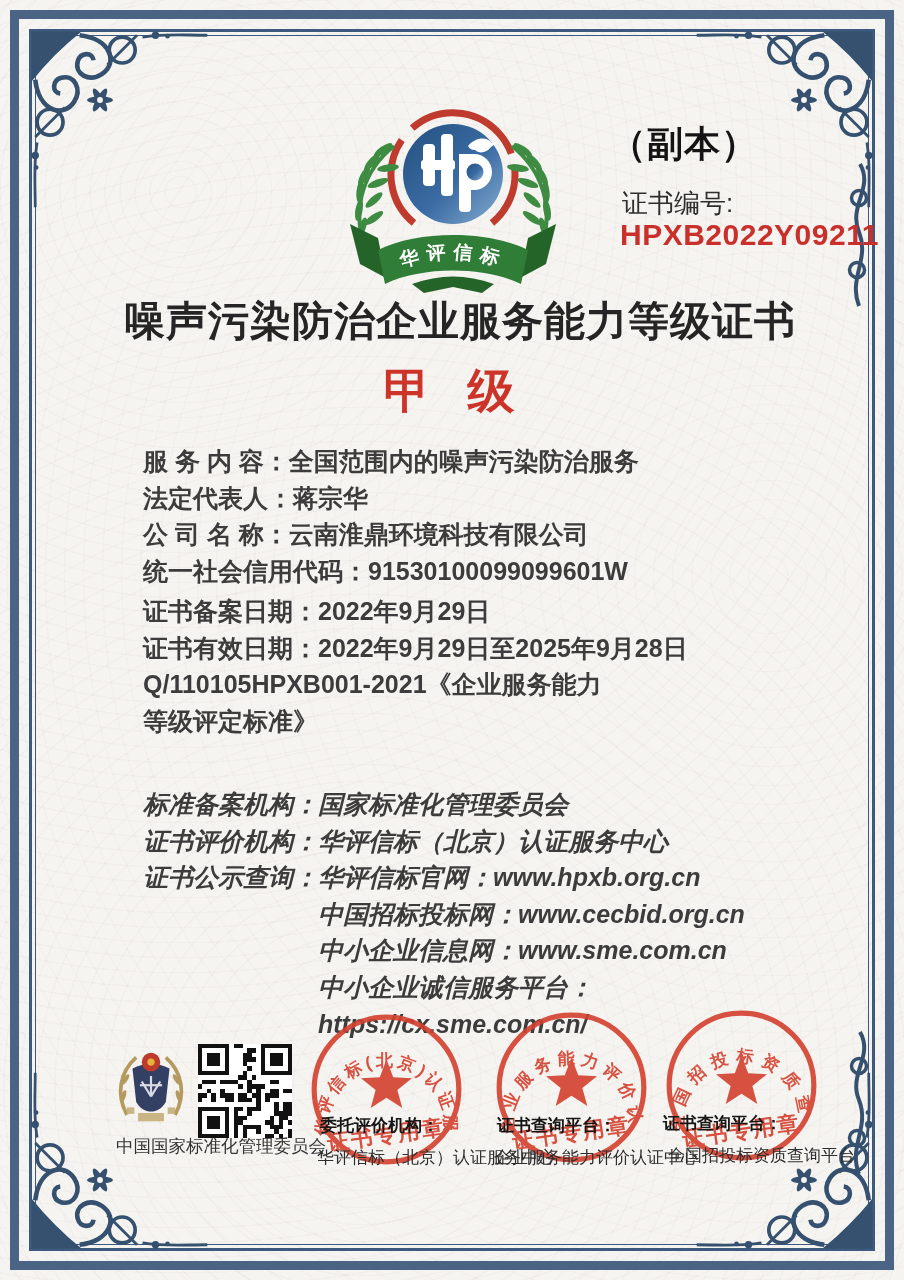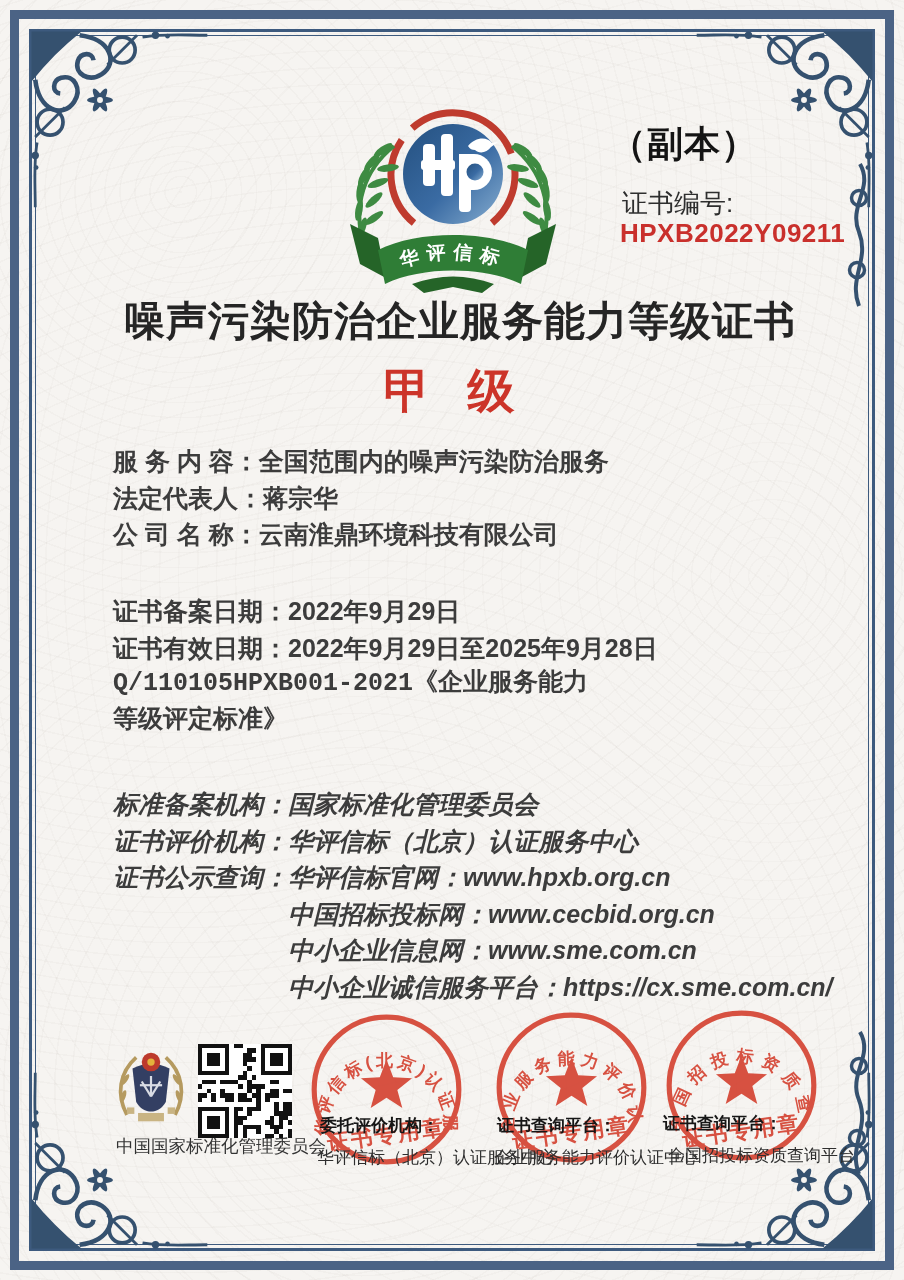--- a/index.html
+++ b/index.html
@@ -21,32 +21,32 @@
   .corner.tr{top:26px;right:26px;transform:scaleX(-1);}
   .corner.bl{bottom:26px;left:26px;transform:scaleY(-1);}
   .corner.br{bottom:26px;right:26px;transform:scale(-1,-1);}
   .edge-curl{position:absolute;width:30px;height:150px;color:#35516f;right:30px;}
   .edge-curl.top{top:160px;}
   .edge-curl.bot{top:1028px;}
   
   .logo{position:absolute;left:322px;top:88px;width:262px;height:206px;}
   .copy-label{position:absolute;left:610px;top:120px;font-size:36px;font-weight:600;color:#141414;letter-spacing:1px;}
   .certno-label{position:absolute;left:622px;top:186px;font-size:26px;font-weight:400;color:#2e2e2e;}
-  .certno{position:absolute;left:620px;top:218px;font-size:26px;font-weight:700;color:#c9302c;letter-spacing:.5px;}
+  .certno{position:absolute;left:620px;top:218px;font-size:30px;font-weight:700;color:#c9302c;letter-spacing:.5px;}
   .title{position:absolute;left:16px;right:0;top:294px;text-align:center;font-size:41px;font-weight:900;color:#252525;letter-spacing:1px;}
   .grade{position:absolute;left:0;right:0;top:360px;text-align:center;font-size:47px;font-weight:900;color:#cc3429;letter-spacing:12px;margin-left:6px;}
   
   .sec{position:absolute;left:113px;right:50px;font-size:25px;font-weight:600;color:#3c3c3c;}
   .sec1{top:443px;}
   .sec2{top:593px;}
   .sec3{top:786px;font-style:italic;}
-  .frow{display:flex;align-items:flex-start;line-height:36.6px;}
+  .frow{display:flex;align-items:flex-start;line-height:36.6px;margin-left:30px;}
   .flabel{white-space:nowrap;}
   .fvalue{min-width:0;}
-  .wrapval{max-width:482px;font-family:Liberation Mono, monospace;}
+  .wrapval{max-width:482px;}
   
   .std-emblem{position:absolute;left:114px;top:1048px;width:74px;height:80px;}
   .qr{position:absolute;left:198px;top:1044px;width:94px;height:94px;}
   .std-caption{position:absolute;left:86px;top:1134px;width:240px;text-align:right;font-size:17.5px;font-weight:400;color:#333;}
   .seal{position:absolute;width:155px;height:155px;opacity:.9;}
   .seal.s0{left:309px;top:1012px;}
   .seal.s1{left:494px;top:1010px;}
   .seal.s2{left:664px;top:1008px;}
   .seal-l1{position:absolute;font-size:17px;font-weight:700;color:#161616;white-space:nowrap;}
   .seal-l2{position:absolute;font-size:17px;font-weight:500;color:#2e2e2e;white-space:nowrap;}
@@ -184,20 +184,24 @@
         <span class="flabel">服 务 内 容：</span>
         <span class="fvalue">全国范围内的噪声污染防治服务</span>
       </div>
     <div class="frow">
         <span class="flabel">法定代表人：</span>
         <span class="fvalue">蒋宗华</span>
       </div>
     <div class="frow">
         <span class="flabel">公 司 名 称：</span>
         <span class="fvalue">云南淮鼎环境科技有限公司</span>
+      </div>
+    <div class="frow">
+        <span class="flabel">统一社会信用代码：</span>
+        <span class="fvalue">91530100099099601W</span>
       </div>
   </div>
 
   <div class="sec sec2">
     <div class="frow">
         <span class="flabel">证书备案日期：</span>
         <span class="fvalue">2022年9月29日</span>
       </div>
     <div class="frow">
         <span class="flabel">证书有效日期：</span>

